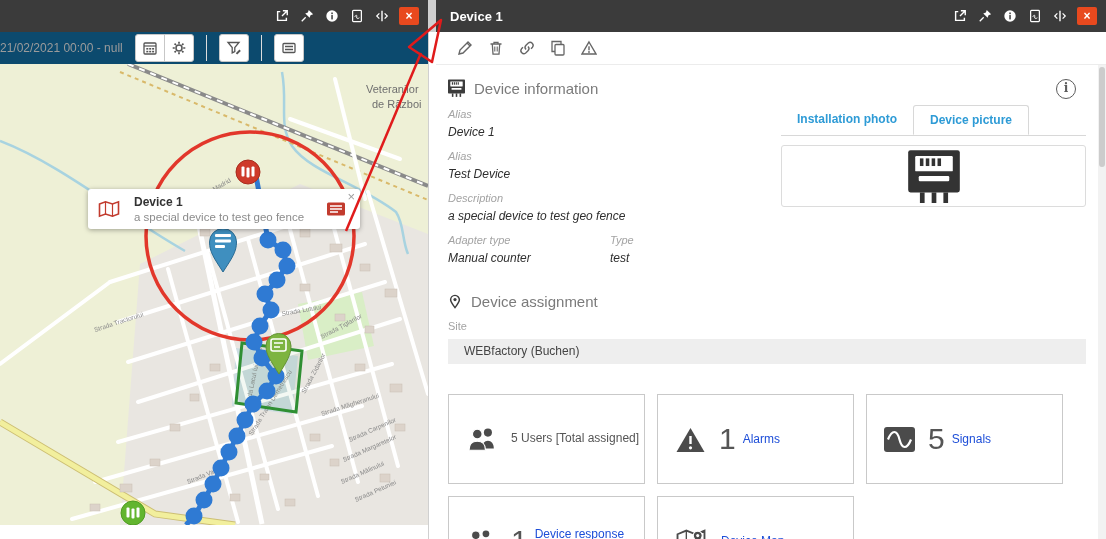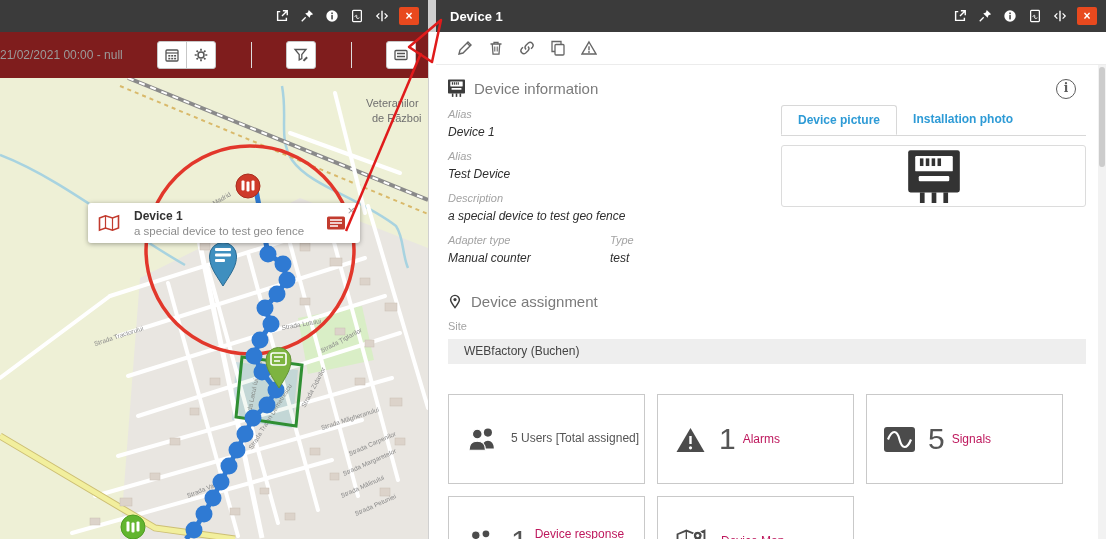--- a/index.html
+++ b/index.html
@@ -11,21 +11,21 @@
   .win-header { height:32px; background:#3b3b3b; display:flex; align-items:center; }
   .win-title { color:#fff; font-size:13px; font-weight:bold; padding-left:14px; }
   .win-icons { margin-left:auto; display:flex; align-items:center; gap:9px; padding-right:9px; }
   .wicon { width:16px; height:16px; display:inline-flex; align-items:center; justify-content:center; cursor:pointer; }
   .wicon svg { width:14px; height:14px; }
   .wicon.close { width:20px; height:18px; background:#e8491e; border-radius:2px; color:#fff;
                  font-size:12px; font-weight:bold; line-height:18px; text-align:center; }
 
   
   .panel.left { position:absolute; left:0; top:0; width:428px; height:539px; background:#fff; }
-  .map-toolbar { height:46px; background:#7f1d1d; display:flex; align-items:center; justify-content:space-between;
+  .map-toolbar { height:32px; background:#0c4a6e; display:flex; align-items:center; justify-content:flex-start;
                  padding-right:12px; gap:8px; }
   .datetime { font-size:12px; color:#9b9b9b; margin-right:4px; }
   .btn-group { display:flex; }
   .btn-group .tb-btn:first-child { border-radius:3px 0 0 3px; }
   .btn-group .tb-btn:last-child { border-radius:0 3px 3px 0; margin-left:-1px; }
   .tb-btn { width:30px; height:28px; background:#fff; border:1px solid #c7c7c7; border-radius:3px;
             display:inline-flex; align-items:center; justify-content:center; cursor:pointer; }
   .tb-btn svg { width:16px; height:16px; }
   .vsep { width:1px; height:26px; background:#ddd; margin:0 4px; }
   .map { position:relative; width:428px; height:461px; overflow:hidden; background:#eef0d6; cursor:grab; }
@@ -82,21 +82,21 @@
   .assign-head { margin-top:28px; }
   .site-label { font-size:11px; color:#a3a3a3; margin-top:10px; }
   .site-bar { margin-top:7px; height:25px; line-height:25px; background:#eee; font-size:12px; color:#444;
               padding-left:16px; cursor:pointer; }
 
   .cards { margin-top:30px; display:flex; flex-wrap:wrap; gap:12px; width:620px; }
   .card { width:197px; height:90px; border:1px solid #c9c9c9; background:#fff; display:flex;
           align-items:center; padding-left:17px; cursor:pointer; }
   .card svg { flex:0 0 auto; }
   .card .big { font-size:30px; color:#555; margin:0 7px 0 13px; }
-  .card .clabel { font-size:12px; color:#be185d; }
+  .card .clabel { font-size:12px; color:#1d4ed8; }
   .card-lines { margin-left:13px; font-size:12px; color:#555; line-height:1.45; }
 
   .scrollbar { position:absolute; right:0; top:65px; bottom:0; width:8px; background:#f2f2f2; cursor:pointer; }
   .scrollbar .thumb { position:absolute; top:2px; left:1px; width:6px; height:100px; background:#cccccc; border-radius:3px; }
 
   
   svg.annotation { position:absolute; left:0; top:0; width:1106px; height:539px; pointer-events:none; z-index:99; }
 </style>
 </head>
 <body>
@@ -465,22 +465,22 @@
             </div>
             <div class="col2">
               <div class="f-label">Type</div>
               <div class="f-value">test</div>
             </div>
           </div>
         </div>
 
         <div class="picture-col">
           <div class="tabs">
+            <div class="tab">Installation photo</div>
             <div class="tab active">Device picture</div>
-            <div class="tab">Installation photo</div>
           </div>
           <div class="pic-box">
             <svg width="52" height="54" viewBox="0 0 44 46">
                 <rect x="0" y="1" width="44" height="36" rx="2" fill="#333"></rect>
                 <rect x="6" y="6" width="32" height="13" rx="1" fill="#fff"></rect>
                 <g fill="#333">
                   <rect x="10" y="8" width="3" height="6.5"></rect>
                   <rect x="15" y="8" width="3" height="6.5"></rect>
                   <rect x="20" y="8" width="3" height="6.5"></rect>
                   <rect x="25" y="8" width="3" height="6.5"></rect>

